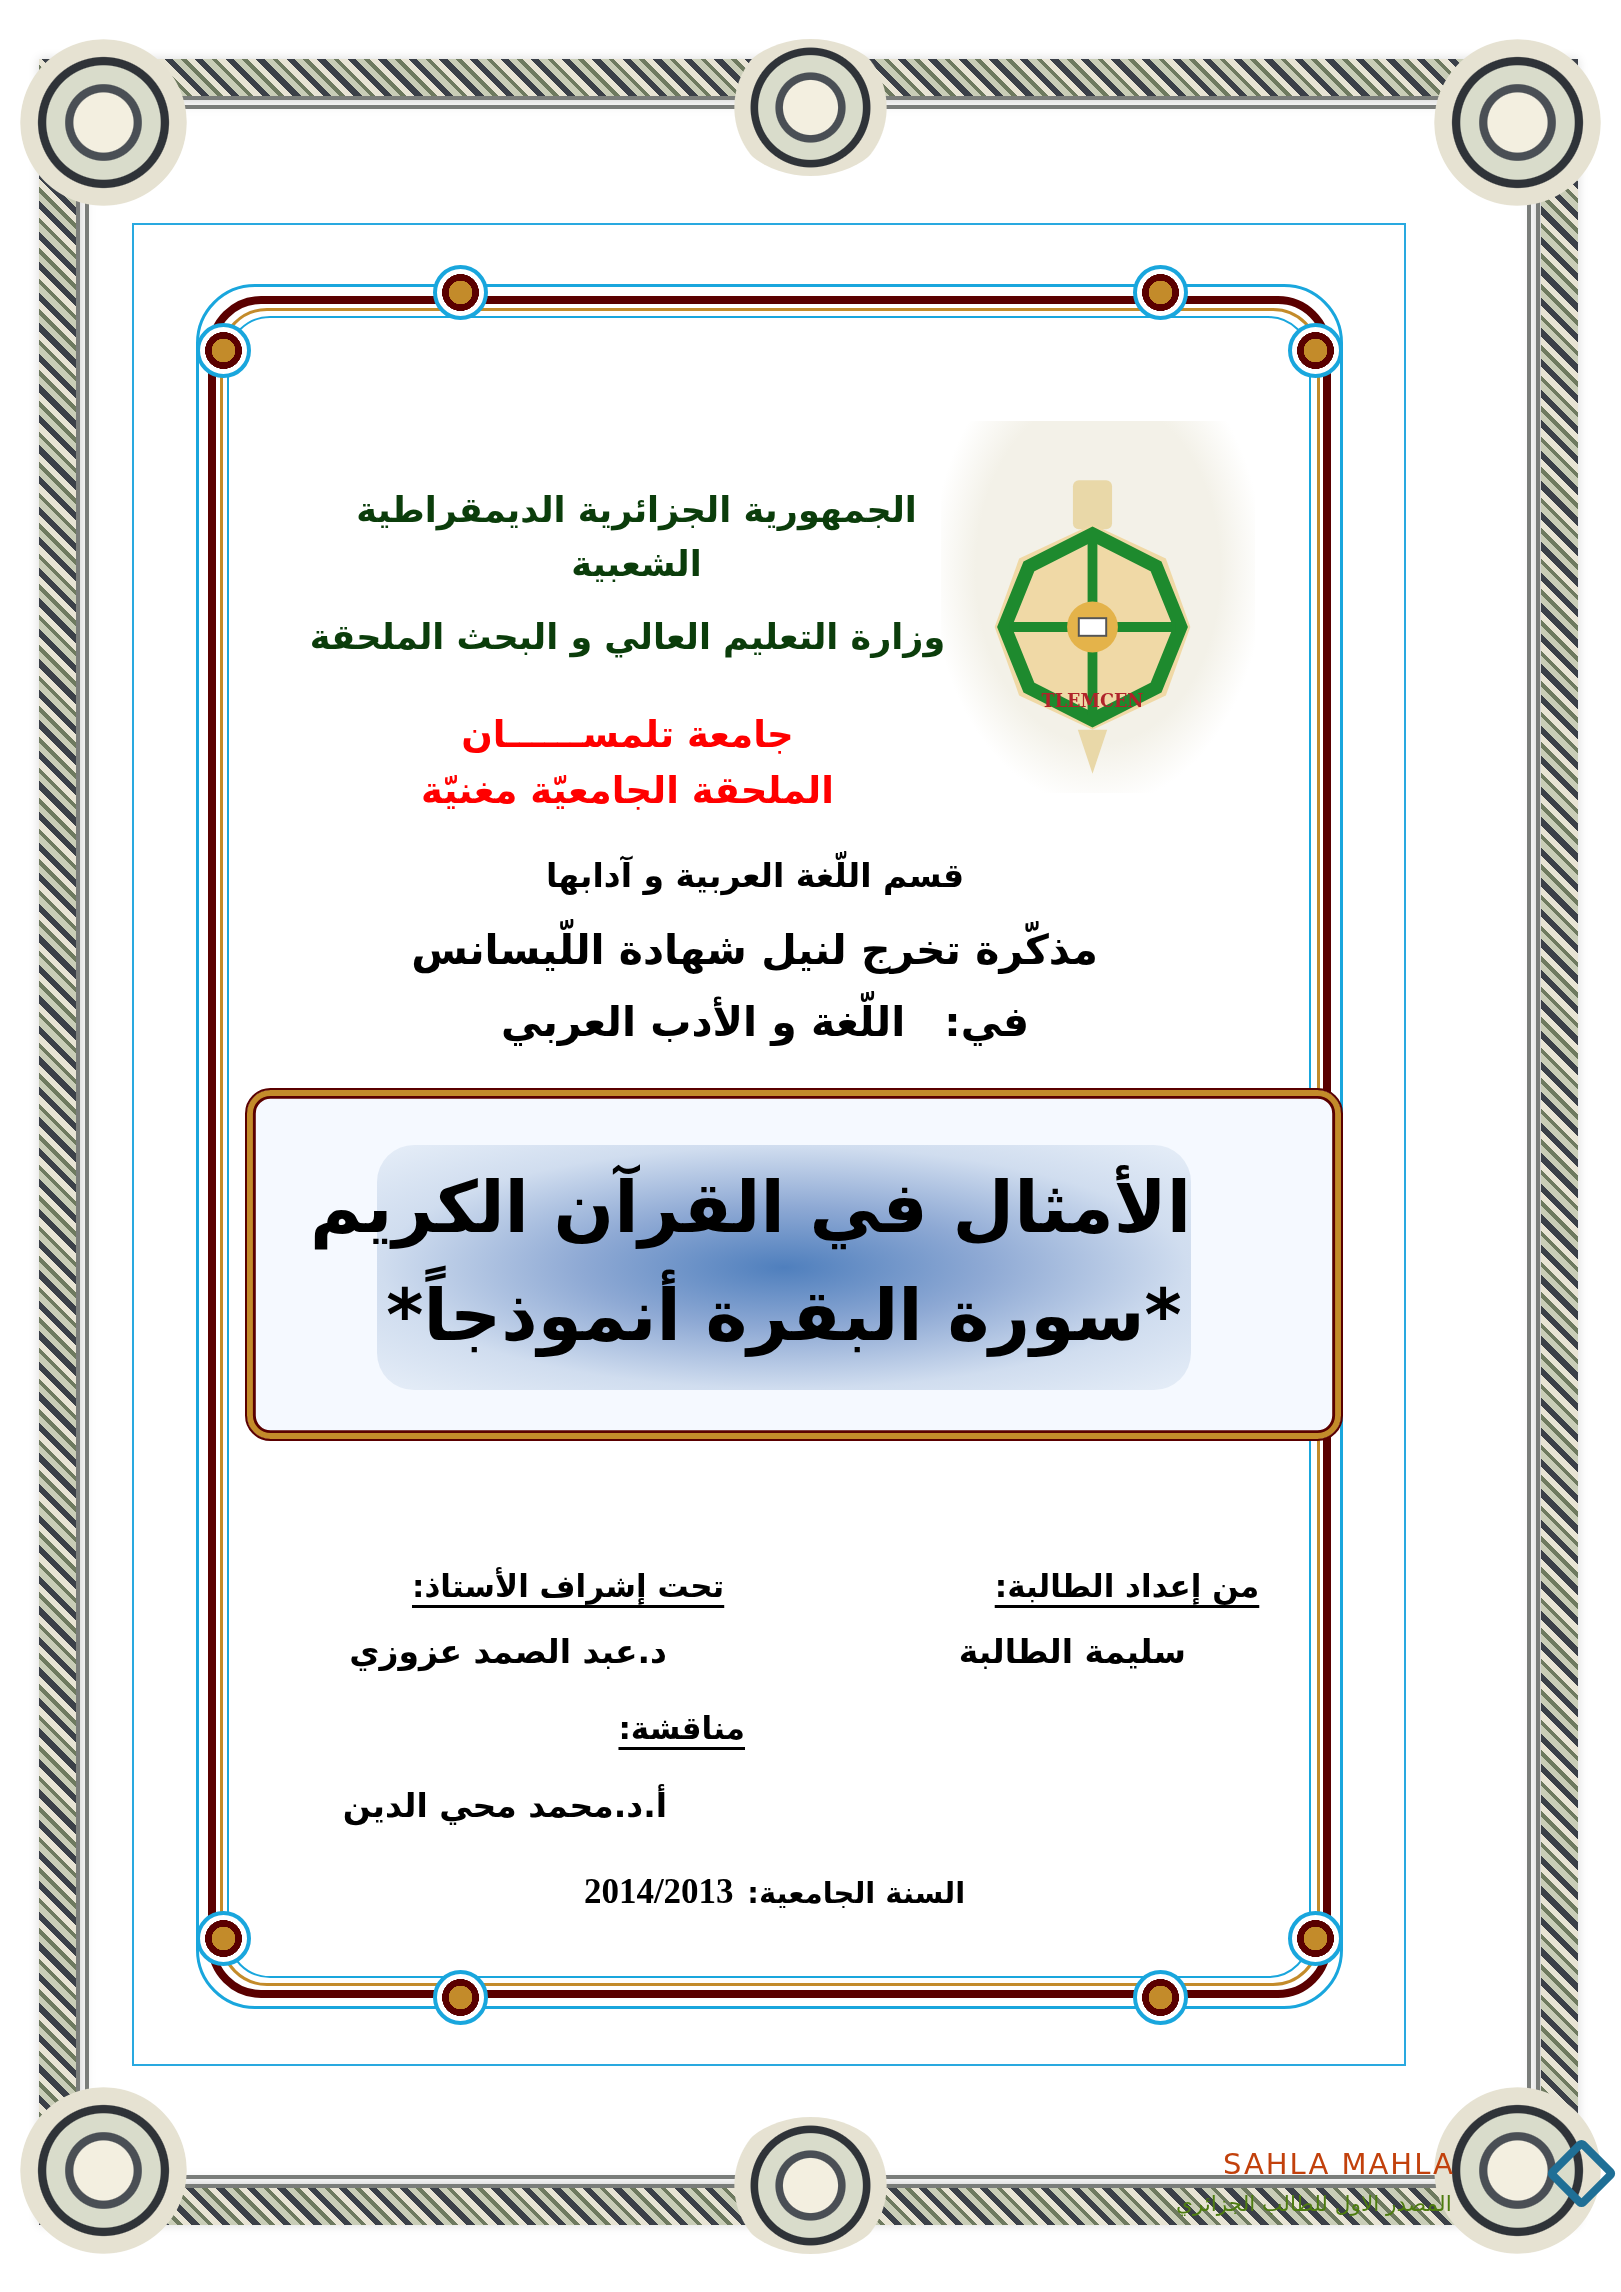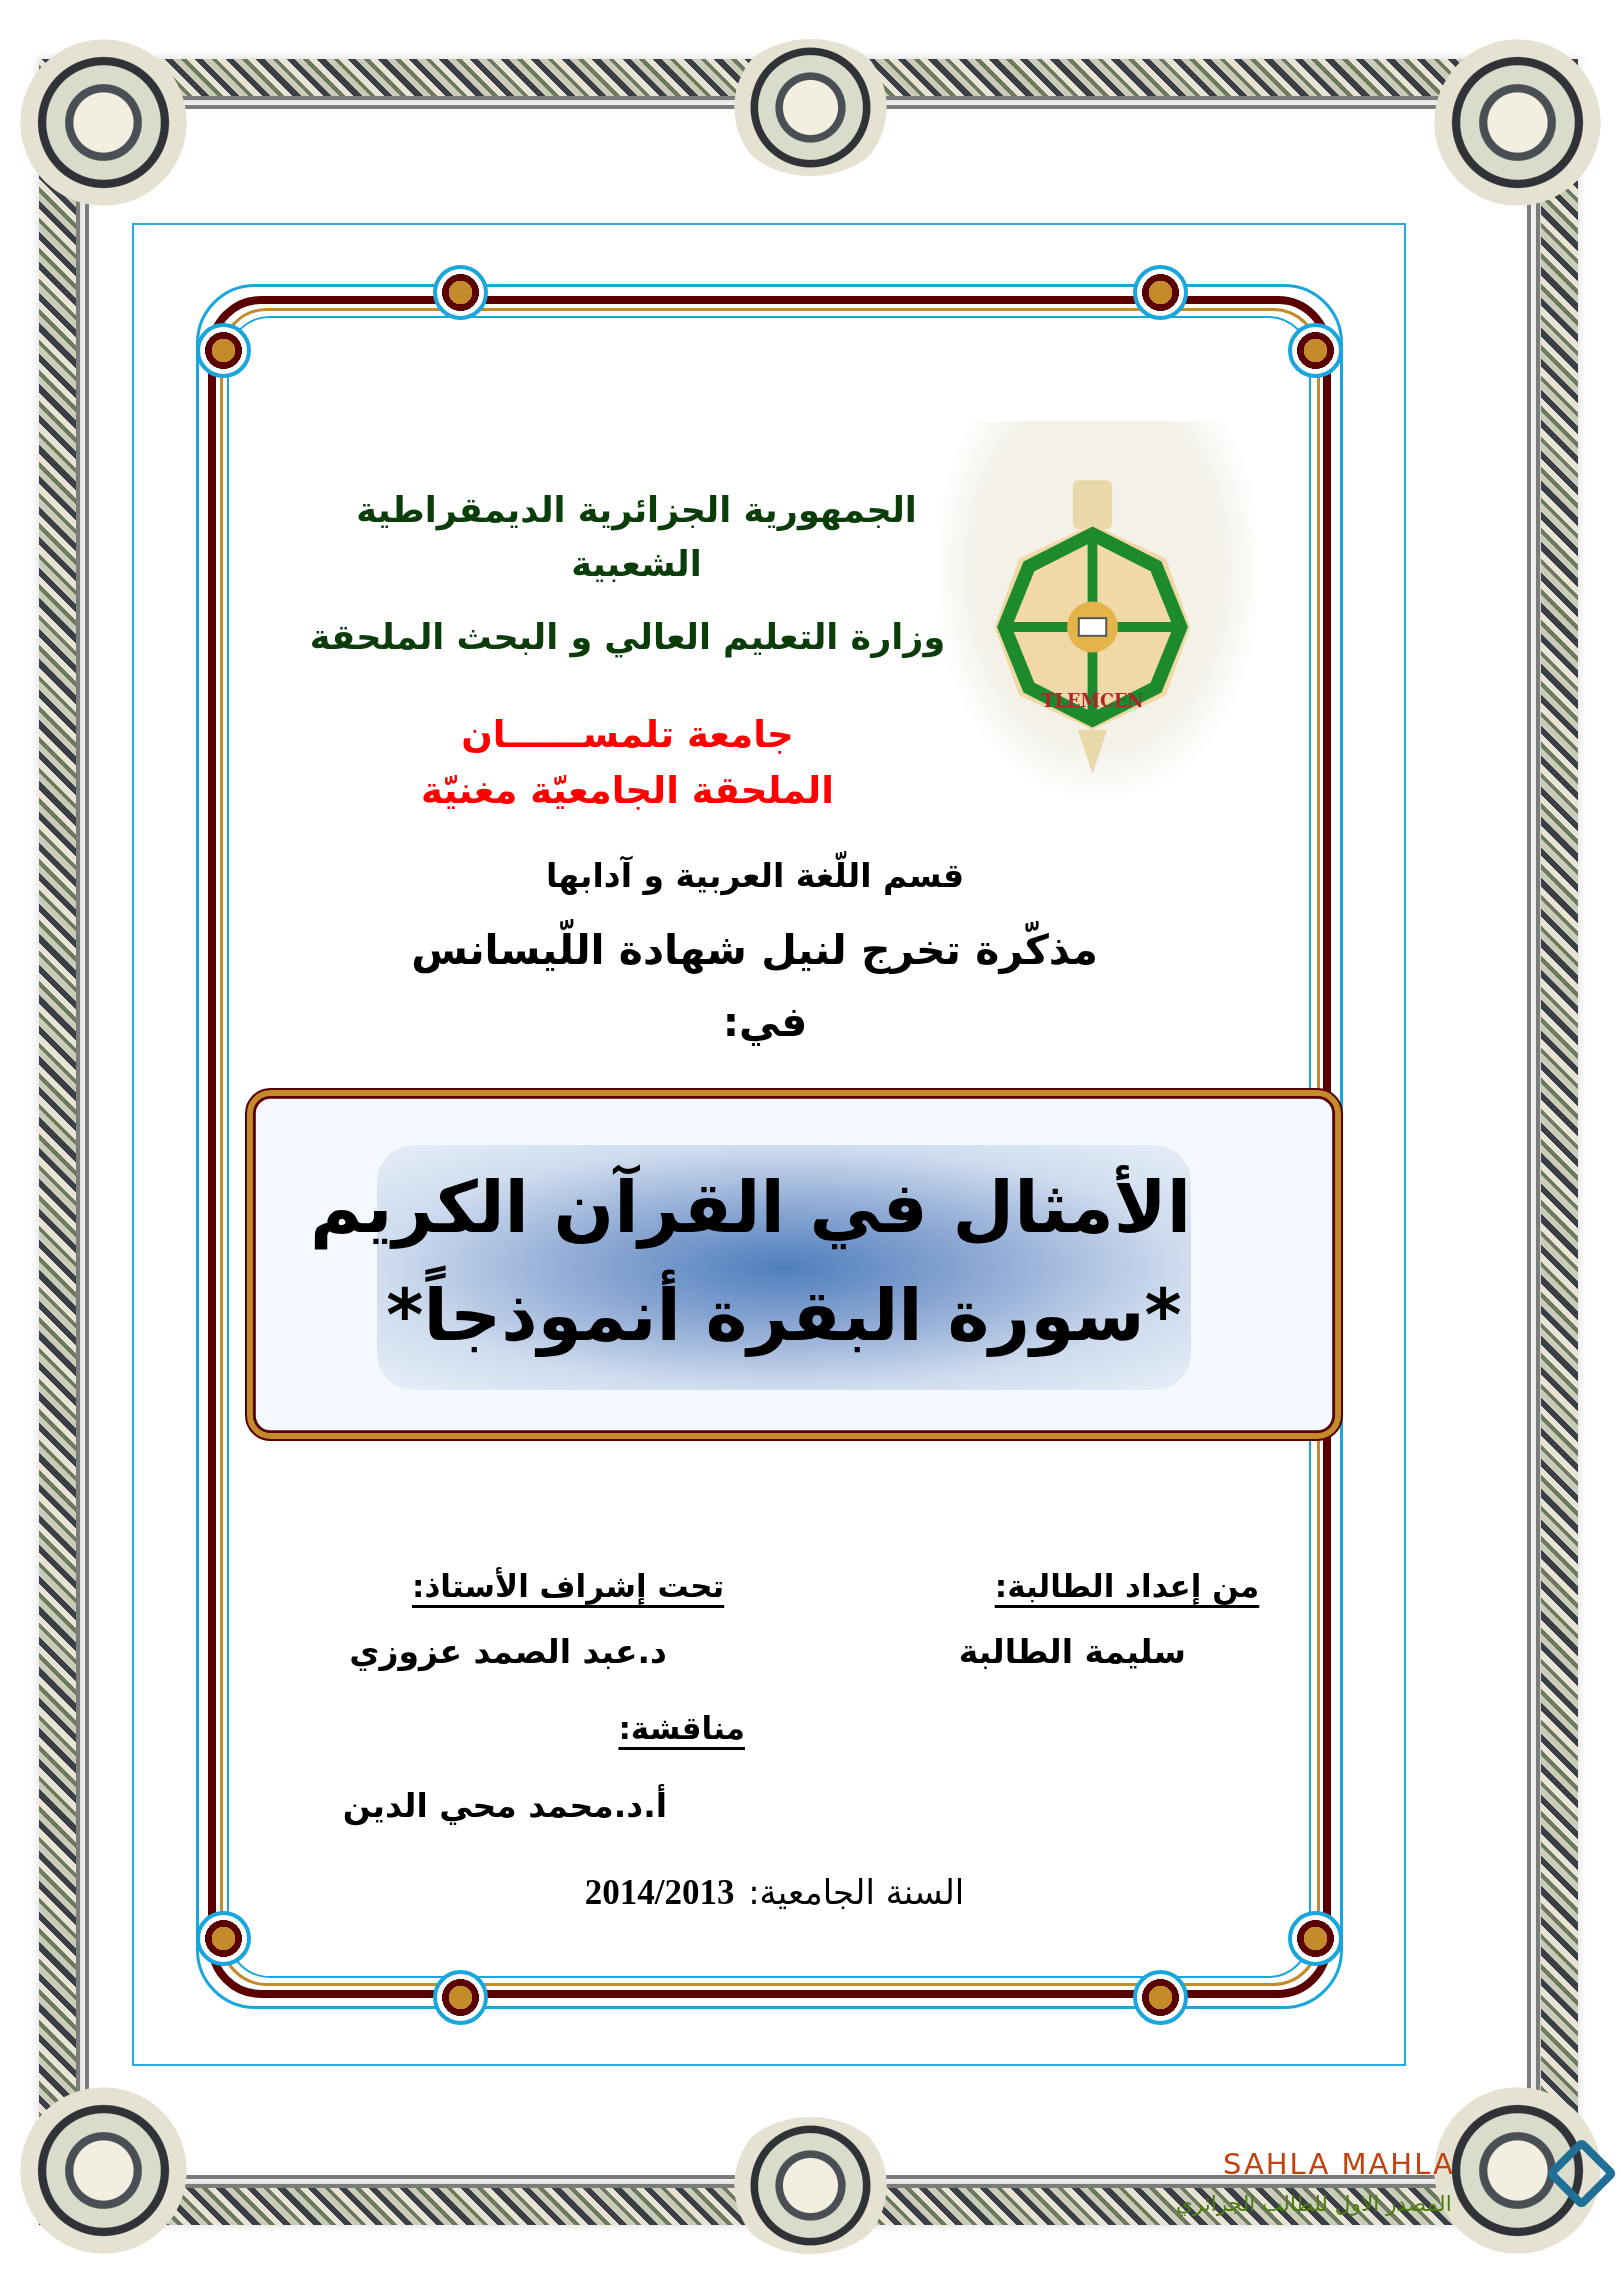--- a/index.html
+++ b/index.html
@@ -96,35 +96,36 @@
 <div class="t green" style="left:323px;top:490px;width:627px;font-size:35px;">الجمهورية الجزائرية الديمقراطية</div>
 <div class="t green" style="left:323px;top:544px;width:627px;font-size:35px;">الشعبية</div>
 <div class="t green" style="left:294px;top:617px;width:667px;font-size:35px;">وزارة التعليم العالي و البحث الملحقة</div>
 <div class="t red" style="left:412px;top:713px;width:431px;font-size:37px;">جامعة تلمســــــان</div>
 <div class="t red" style="left:412px;top:769px;width:431px;font-size:37px;">الملحقة الجامعيّة مغنيّة</div>
 
 <div class="t black" style="left:451px;top:856px;width:608px;font-size:33px;">قسم اللّغة العربية و آدابها</div>
 <div class="t black" style="left:372px;top:926px;width:765px;font-size:41px;">مذكّرة تخرج لنيل شهادة اللّيسانس</div>
 <div class="abs" style="left:461px;top:998px;width:608px;height:59px;direction:rtl;display:flex;gap:39px;justify-content:center;">
   <span class="black" style="font-weight:bold;font-size:41px;">في:</span>
+  <span class="black" style="font-weight:bold;font-size:41px;">اللّغة و الأدب العربي</span>
 </div>
 
 <div class="abs banner-outer"></div>
 <div class="abs banner"></div>
 <div class="t black" style="left:377px;top:1166px;width:814px;font-size:71px;">الأمثال في القرآن الكريم</div>
 <div class="t black" style="left:377px;top:1274px;width:814px;font-size:71px;">*سورة البقرة أنموذجاً*</div>
 
 <div class="t black u" style="left:980px;top:1568px;width:294px;font-size:31px;text-align:center;">من إعداد الطالبة:</div>
 <div class="t black" style="left:863px;top:1632px;width:323px;font-size:33px;text-align:right;">سليمة الطالبة</div>
 <div class="t black u" style="left:412px;top:1568px;width:333px;font-size:31px;text-align:left;">تحت إشراف الأستاذ:</div>
 <div class="t black" style="left:314px;top:1632px;width:353px;font-size:33px;text-align:right;">د.عبد الصمد عزوزي</div>
 <div class="t black u" style="left:549px;top:1710px;width:196px;font-size:31px;text-align:right;">مناقشة:</div>
 <div class="t black" style="left:314px;top:1786px;width:353px;font-size:33px;text-align:right;">أ.د.محمد محي الدين</div>
 
 <div class="abs" style="left:549px;top:1872px;width:451px;height:49px;direction:rtl;display:flex;gap:13.7px;justify-content:center;align-items:baseline;">
-  <span style="font-weight:normal;font-size:34px;font-family:'DejaVu Sans',sans-serif;">السنة الجامعية:</span>
+  <span style="font-weight:bold;font-size:29px;font-family:'DejaVu Sans',sans-serif;">السنة الجامعية:</span>
   <span style="font-weight:bold;font-size:35px;font-family:'Liberation Serif',serif;direction:ltr;">2014/2013</span>
 </div>
 
 <div class="abs wm-latin">SAHLA MAHLA</div>
 <div class="abs wm-ar">المصدر الاول للطالب الجزائري</div>
 <div class="abs wm-logo"></div>
 
 
 </body></html>

